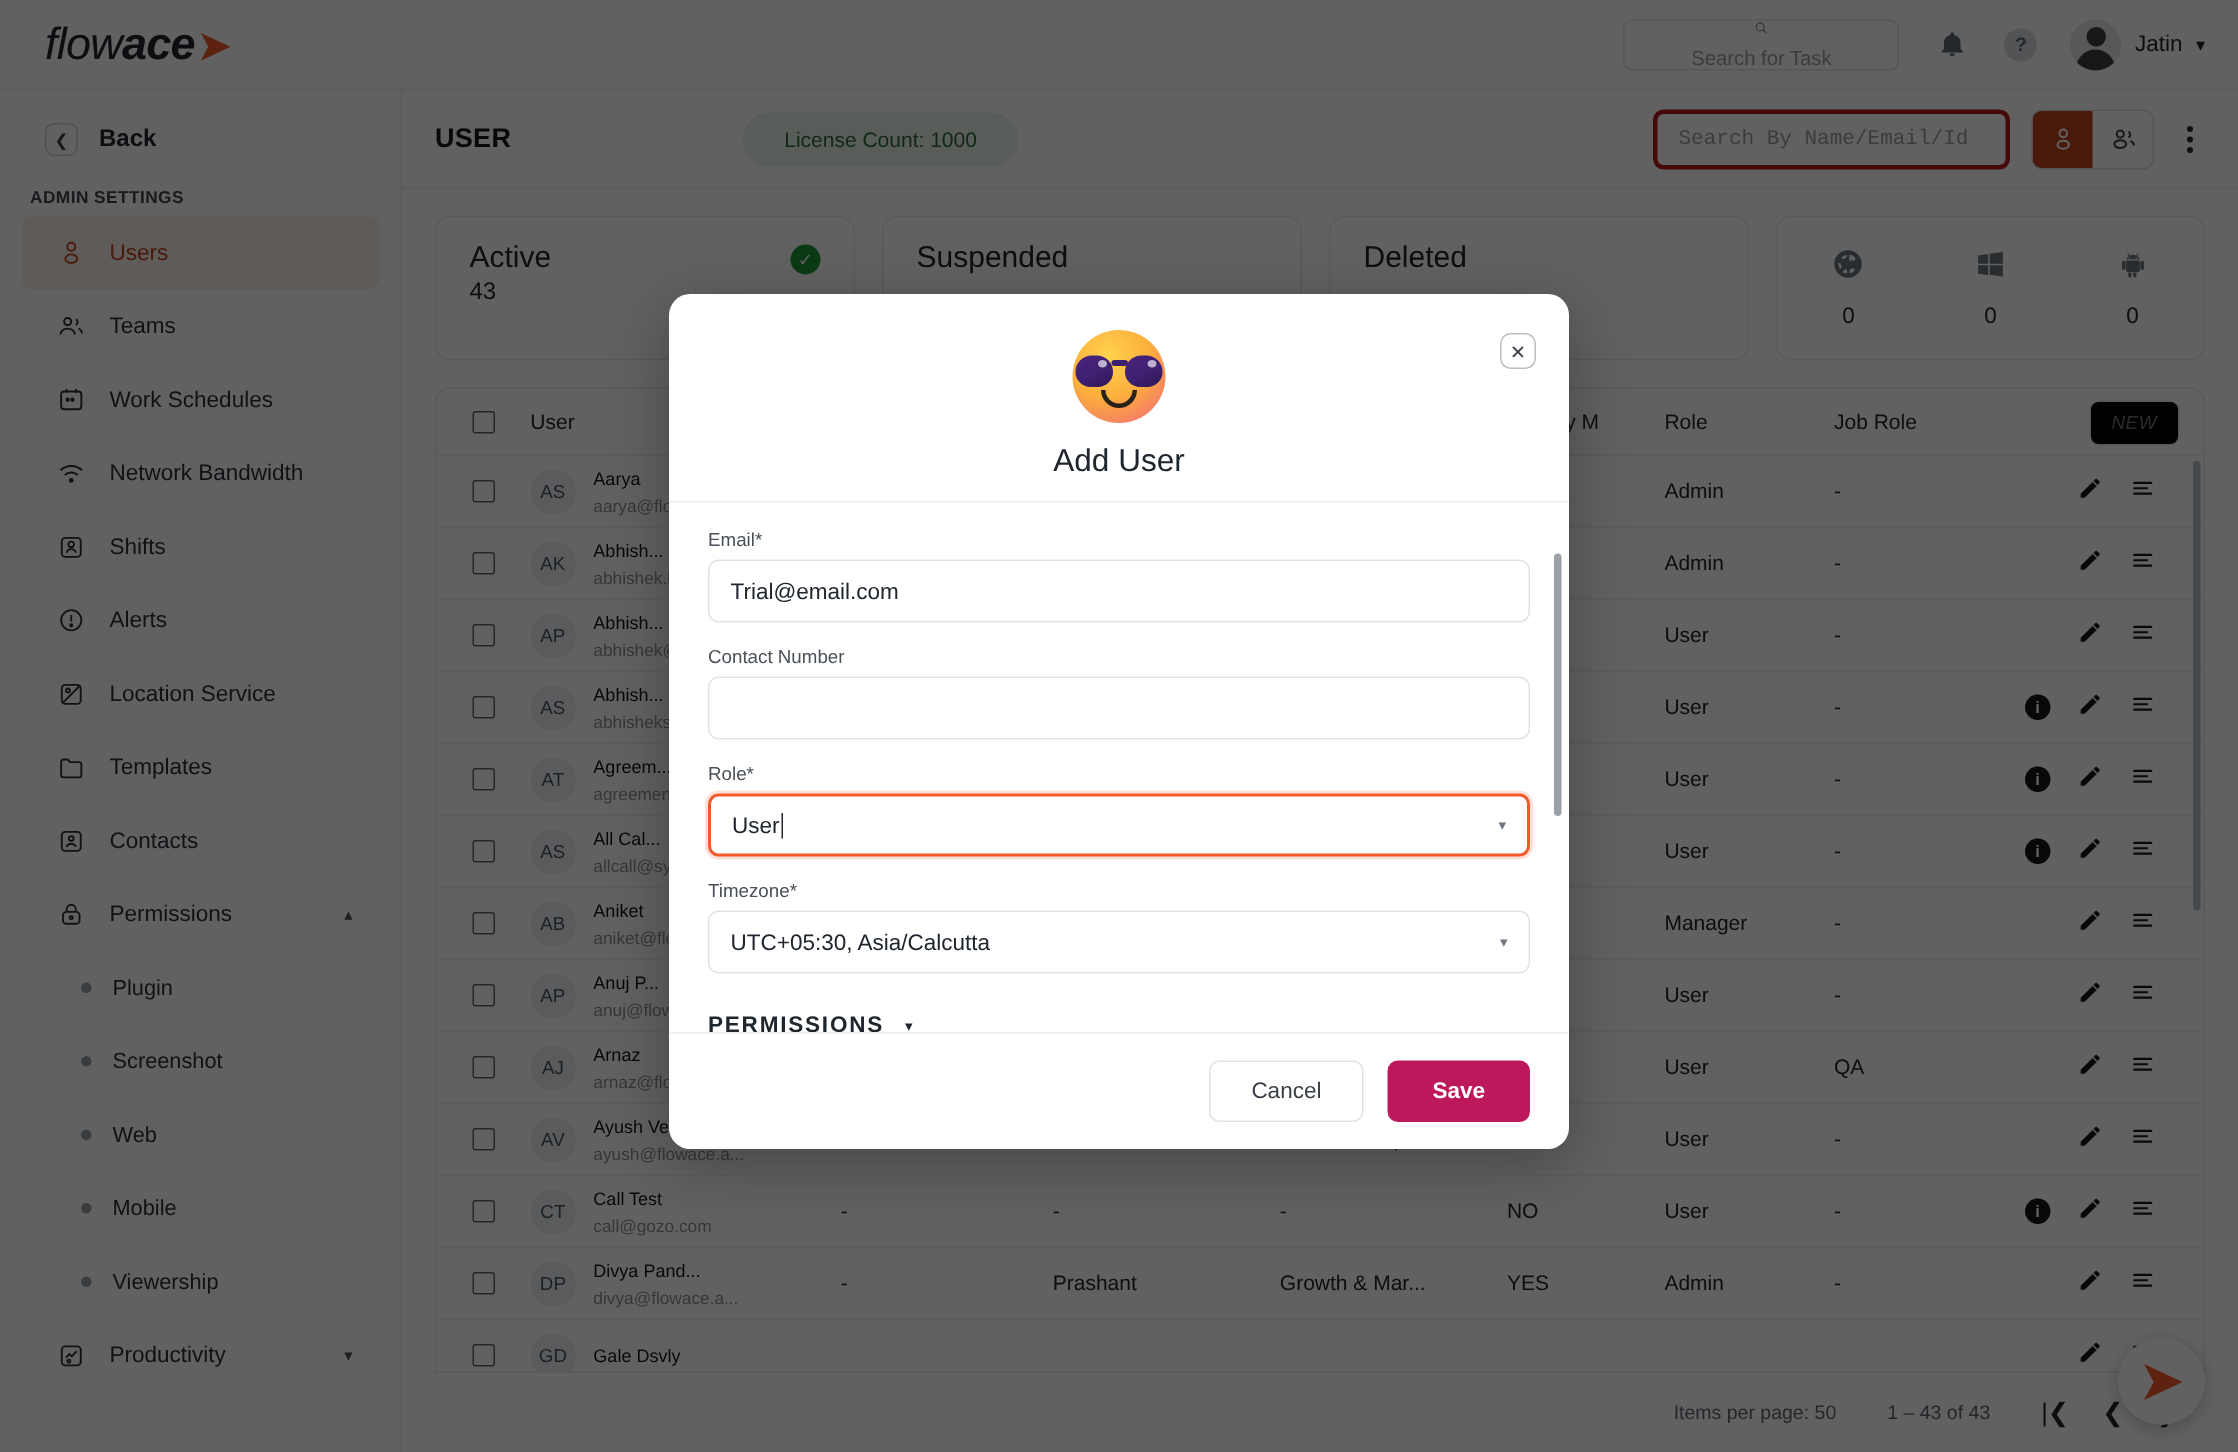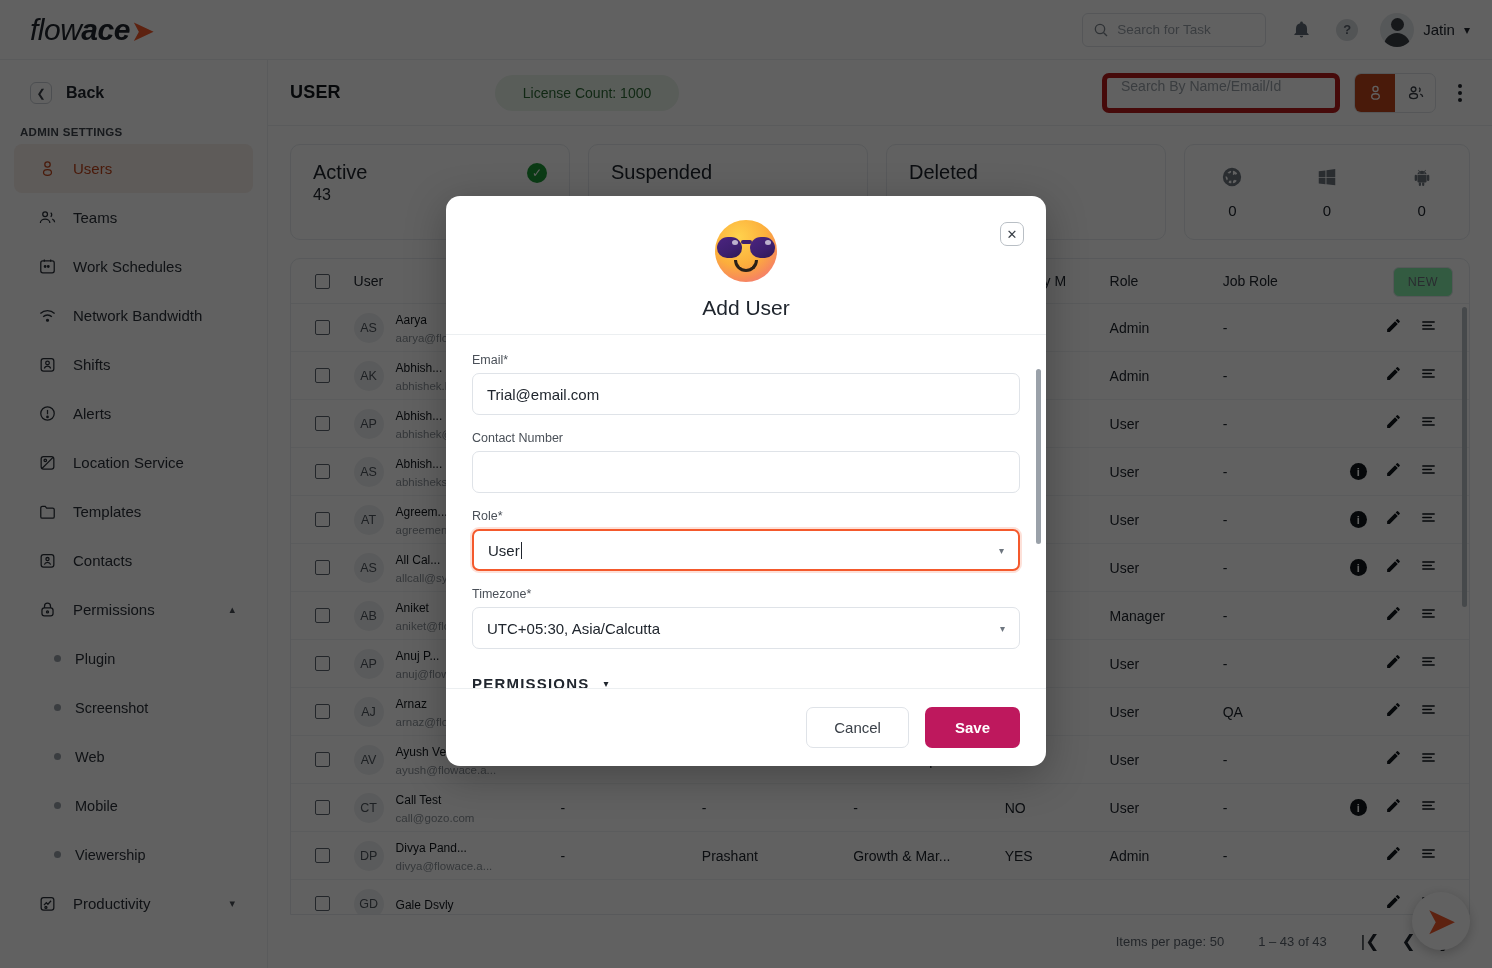--- a/index.html
+++ b/index.html
@@ -45,21 +45,21 @@
     transform: translateY(-6px) rotate(-12px) scaleX(0.8);
   }
   .topbar-right {
     margin-left: auto; display: flex; align-items: center;
     gap: 22px; padding-right: 22px;
   }
   .task-search {
     width: 184px; height: 34px;
     border: 1px solid #dfe3e8; border-radius: 6px;
     display: flex; align-items: center; gap: 8px;
-    padding: 0 10px; color: #9aa1a9; font-size: 13.5px;
+    padding: 0 10px; color: #9aa1a9; font-size: 13.5px; flex-direction: column;
   }
   .icon-btn {
     width: 26px; height: 26px; display: flex;
     align-items: center; justify-content: center; color: #5f6b76;
   }
   .help-badge {
     width: 22px; height: 22px; border-radius: 50%;
     background: #d8dce0; color: #5d6670;
     font-size: 13px; font-weight: 700;
     display: flex; align-items: center; justify-content: center;
@@ -133,23 +133,23 @@
     padding: 0 22px 0 22px; border-bottom: 1px solid #eceff1; gap: 14px;
   }
   .page-title { font-size: 18px; font-weight: 700; color: #11161c; letter-spacing: 0.2px; }
   .license-pill {
     margin-left: 140px;
     background: #e9f3ea; color: #2e6b36; border-radius: 20px;
     padding: 10px 28px; font-size: 14px;
   }
   .head-right { margin-left: auto; display: flex; align-items: center; gap: 14px; }
   .name-search {
-    width: 238px; height: 40px; border: 5px solid #b91c1c; border-radius: 7px;
-    display: flex; align-items: flex-start; padding: 0 14px;
-    color: #9aa1a9; font-size: 14px;
+    width: 238px; height: 40px; border: 3px solid #b91c1c; border-radius: 7px;
+    display: flex; align-items: center; padding: 0 14px;
+    color: #9aa1a9; font-size: 14px; font-family: Liberation Mono, monospace;
   }
   .toggle-group {
     display: flex; border: 1px solid #dfe3e8; border-radius: 7px; overflow: hidden; height: 40px;
   }
   .tg-btn {
     width: 40px; height: 38px; display: flex; align-items: center; justify-content: center;
     color: #3a4048;
   }
   .tg-btn.sel { background: #c0451c; color: #fff; }
   .kebab { display: flex; flex-direction: column; gap: 3px; padding: 0 8px; }
@@ -204,22 +204,22 @@
   .av {
     width: 30px; height: 30px; border-radius: 50%; background: #edeff1;
     display: flex; align-items: center; justify-content: center;
     font-size: 12.5px; color: #4e555d; flex: 0 0 30px;
   }
   .u-name { font-size: 12px; color: #11161c; white-space: nowrap; overflow: hidden; text-overflow: ellipsis; }
   .u-mail { font-size: 11.5px; color: #8b9299; white-space: nowrap; overflow: hidden; text-overflow: ellipsis; }
   .cell-txt { font-size: 14px; color: #20262e; white-space: nowrap; overflow: hidden; text-overflow: ellipsis; }
   .new-badge {
     position: absolute; right: 16px; top: 8px;
-    border: 1px solid #e2e6ea; background: #86efac; border-radius: 6px;
-    padding: 7px 14px; font-size: 12.5px; color: #6d757d; letter-spacing: 0.4px;
+    border: 1px solid #e2e6ea; background: #000000; border-radius: 6px;
+    padding: 7px 14px; font-size: 12.5px; color: #6d757d; letter-spacing: 0.4px; font-style: italic;
   }
   .act-cell { display: flex; align-items: center; gap: 18px; }
   .info-dot {
     width: 17px; height: 17px; border-radius: 50%; background: #11161c; color: #fff;
     font-size: 11px; font-weight: 700; display: flex; align-items: center; justify-content: center;
   }
   .tbl-scroll {
     position: absolute; right: 2px; top: 48px; width: 5px; height: 300px;
     background: #b9bfc5; border-radius: 3px;
   }

